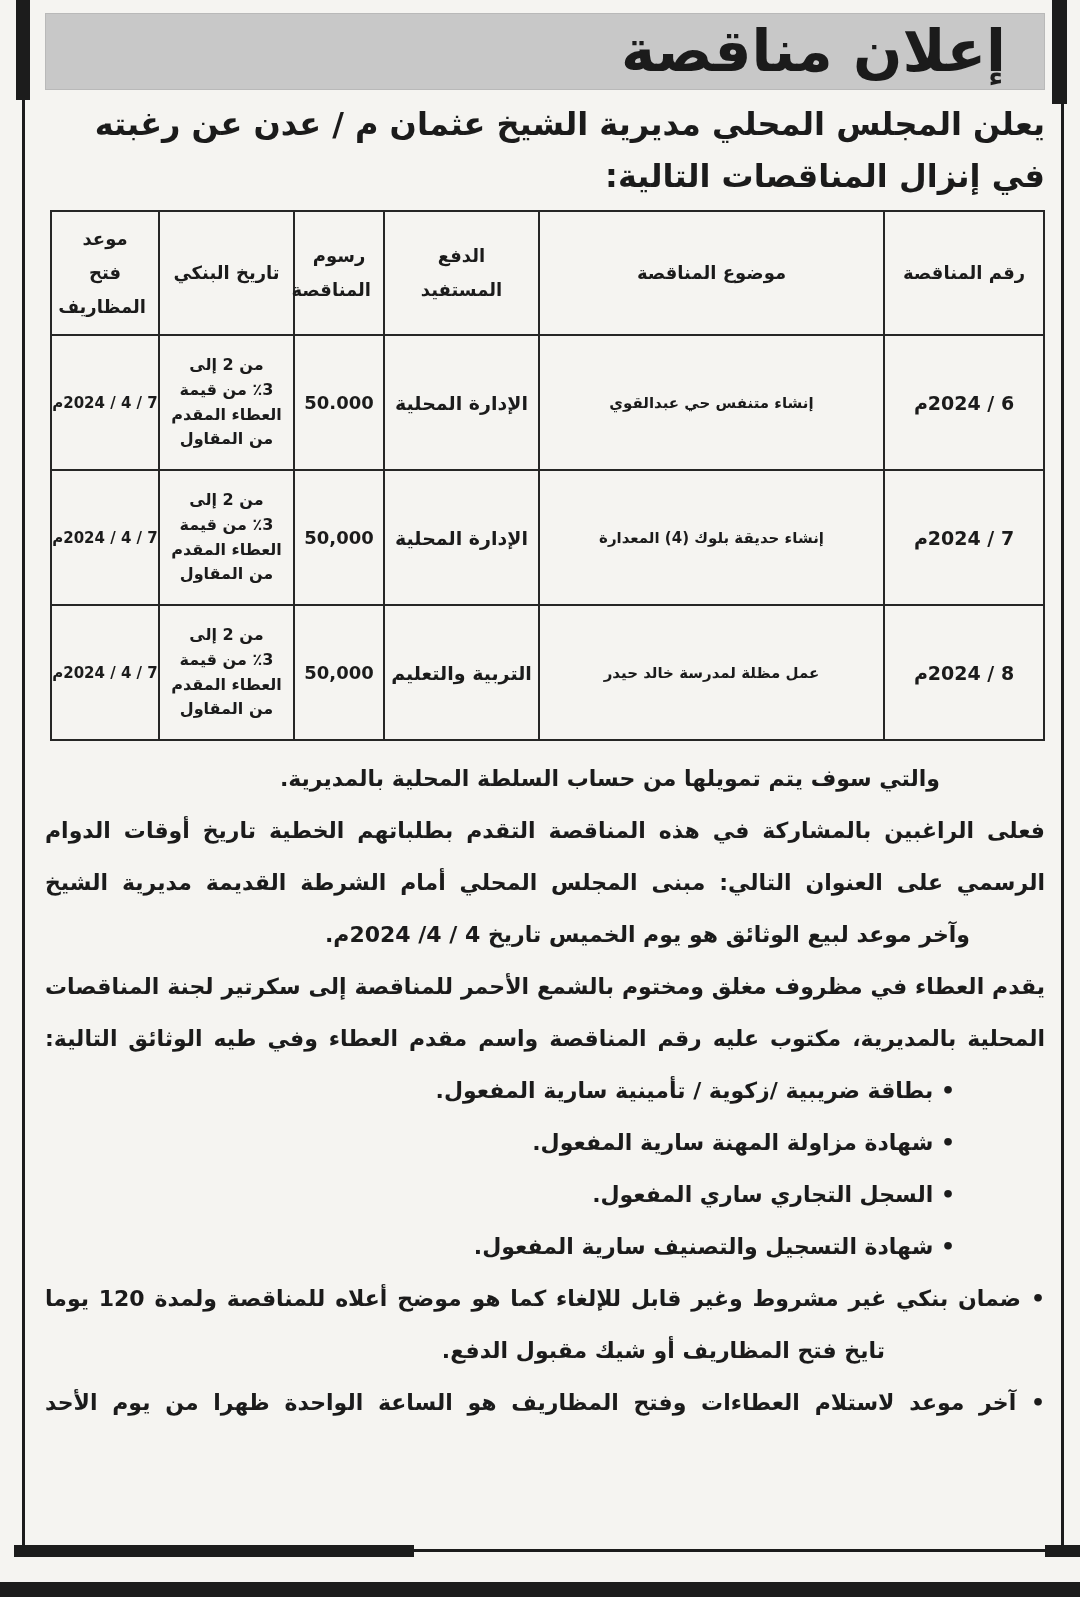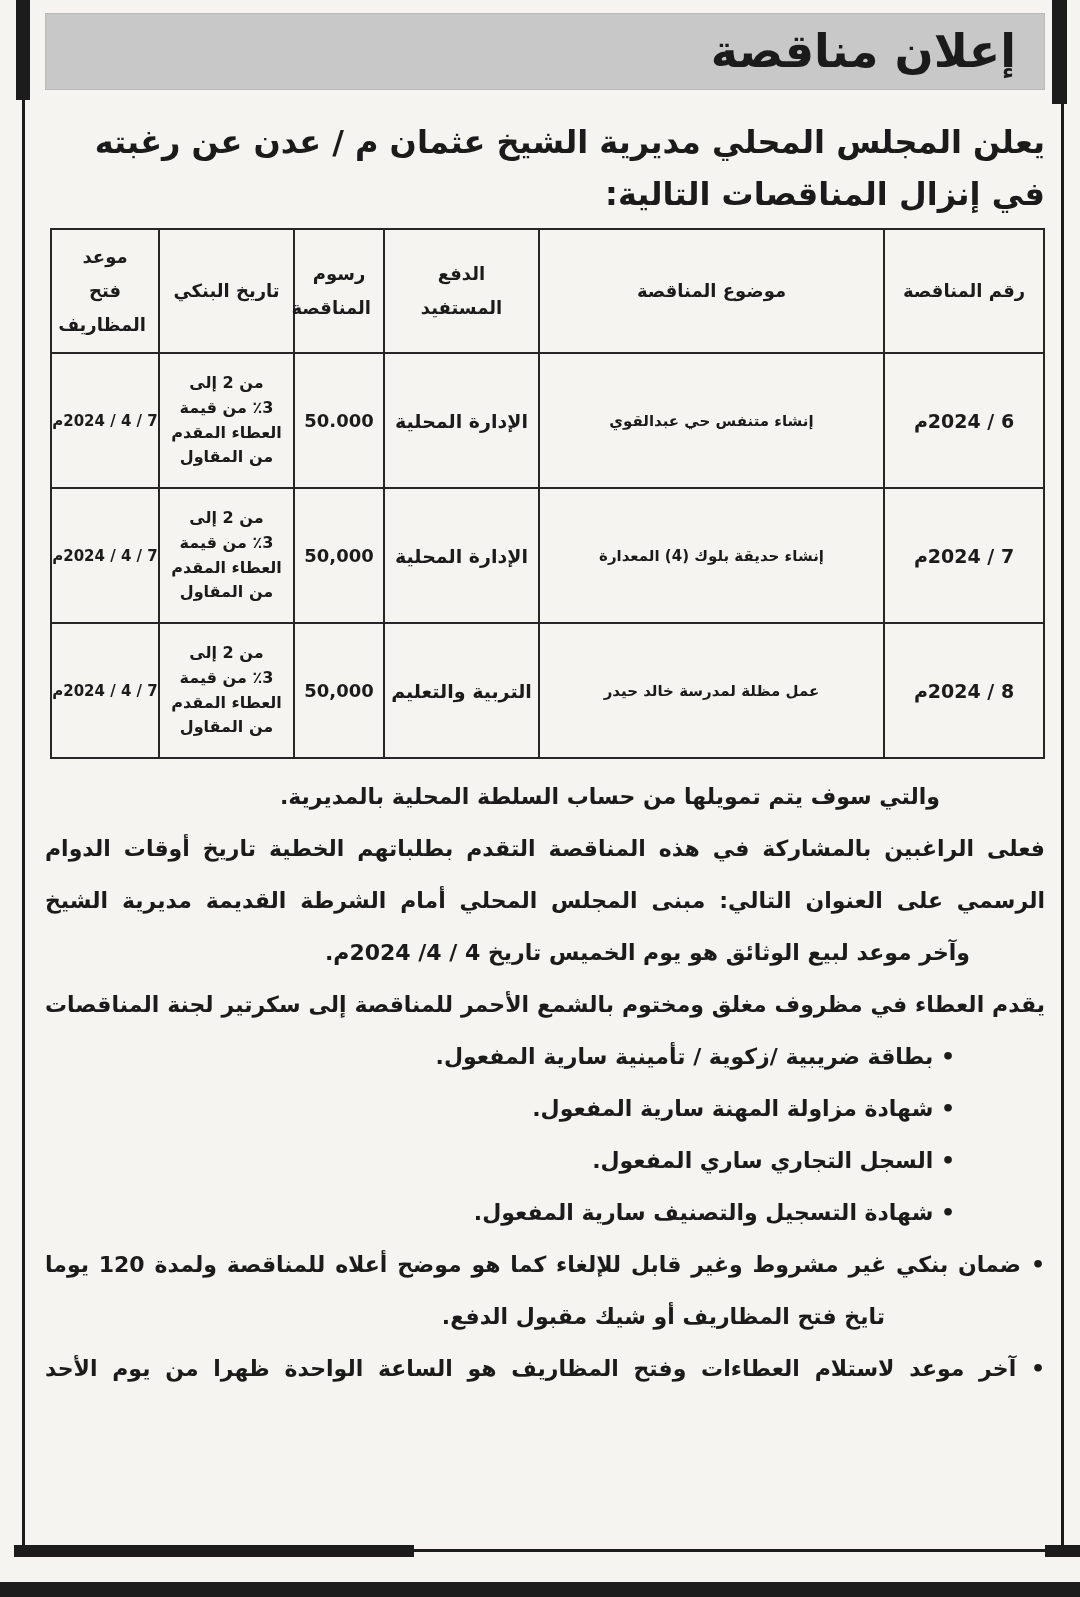--- a/index.html
+++ b/index.html
@@ -15,23 +15,23 @@
   .fr-thin{left:1061px;top:0;width:3px;height:1552px;}
   .fr-thick{left:1052px;top:0;width:15px;height:104px;}
   .fb-thin{left:22px;top:1549px;width:1042px;height:3px;}
   .fb-thick-left{left:14px;top:1545px;width:400px;height:12px;}
   .fb-thick-right{left:1045px;top:1545px;width:35px;height:12px;}
   .bottom-bar{left:0;top:1582px;width:1080px;height:15px;}
 
   .content{position:absolute;left:45px;top:13px;width:1000px;}
 
   .banner{height:77px;background:#c8c8c8;border:1px solid #b9b9b9;box-sizing:border-box;}
-  .banner-title{display:block;line-height:75px;font-size:46px;text-align:right;padding-left:0;padding-right:28px;letter-spacing:1px;}
+  .banner-title{display:block;line-height:75px;font-size:58px;text-align:right;padding-left:0;padding-right:38px;letter-spacing:1px;}
 
-  .intro{margin-top:26px;font-size:32px;line-height:52px;text-align:right;}
+  .intro{margin-top:8px;font-size:32px;line-height:52px;text-align:right;}
 
   table.tenders{border-collapse:collapse;table-layout:fixed;width:995px;margin-top:8px;}
   .tenders th,.tenders td{border:2px solid #262626;text-align:center;vertical-align:middle;padding:0;}
   .tenders thead tr{height:124px;}
   .tenders tbody tr{height:135px;}
   .tenders th{font-size:18px;line-height:1.9;padding:0 12px;}
   .c-num{font-size:19px;}
   .c-sub{font-size:15px;}
   .c-off{font-size:19px;}
   .c-fee{font-size:18px;margin-left:44px;}
@@ -128,20 +128,21 @@
         </tr>
       </tbody>
     </table>
 
     <div class="bodytext">
       <div class="line pr105">والتي سوف يتم تمويلها من حساب السلطة المحلية بالمديرية.</div>
       <div class="line jf">فعلى الراغبين بالمشاركة في هذه المناقصة التقدم بطلباتهم الخطية تاريخ أوقات الدوام</div>
       <div class="line jf">الرسمي على العنوان التالي: مبنى المجلس المحلي أمام الشرطة القديمة مديرية الشيخ عثمان</div>
       <div class="line pr75">وآخر موعد لبيع الوثائق هو يوم الخميس تاريخ 4 / 4/ 2024م.</div>
       <div class="line jf">يقدم العطاء في مظروف مغلق ومختوم بالشمع الأحمر للمناقصة إلى سكرتير لجنة المناقصات</div>
+      <div class="line jf">المحلية بالمديرية،  مكتوب عليه رقم المناقصة واسم مقدم العطاء وفي طيه الوثائق التالية:</div>
       <div class="line pr90">• بطاقة ضريبية /زكوية / تأمينية سارية المفعول.</div>
       <div class="line pr90">• شهادة مزاولة المهنة سارية المفعول.</div>
       <div class="line pr90">• السجل التجاري ساري المفعول.</div>
       <div class="line pr90">• شهادة التسجيل والتصنيف سارية المفعول.</div>
       <div class="line jf">• ضمان بنكي غير مشروط وغير قابل للإلغاء كما هو موضح أعلاه للمناقصة ولمدة 120 يوما من</div>
       <div class="line pr160">تايخ فتح المظاريف أو شيك مقبول الدفع.</div>
       <div class="line jf">• آخر موعد لاستلام العطاءات وفتح المظاريف هو الساعة الواحدة ظهرا من يوم الأحد الموافق 7</div>
     </div>
 
   </div>

